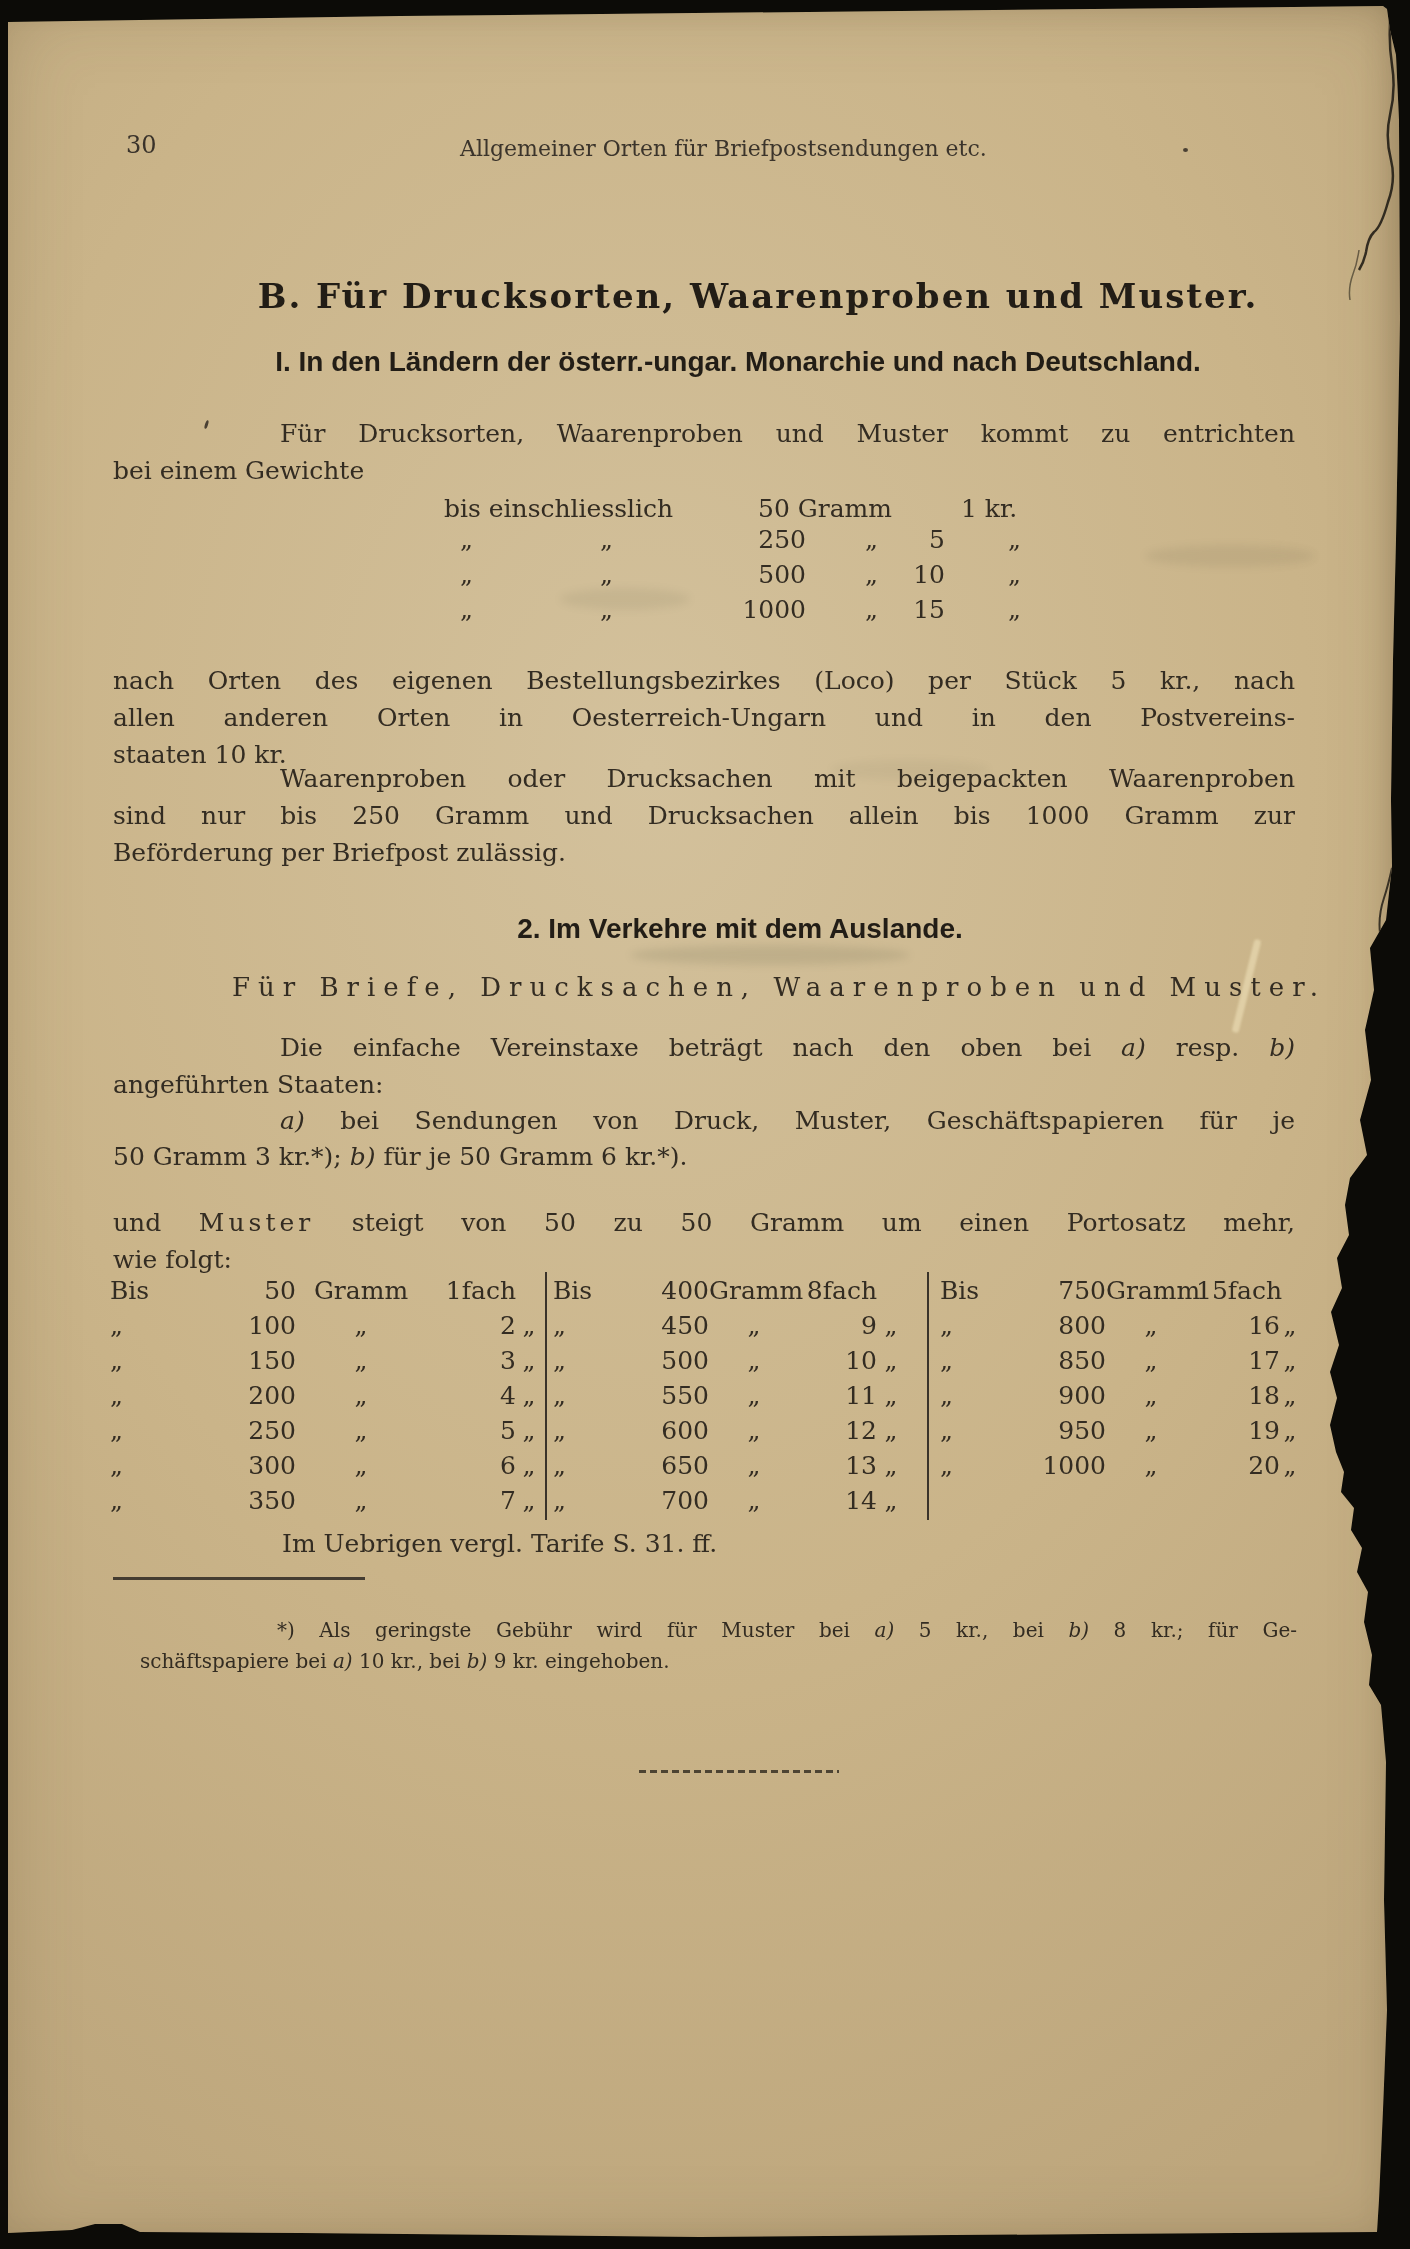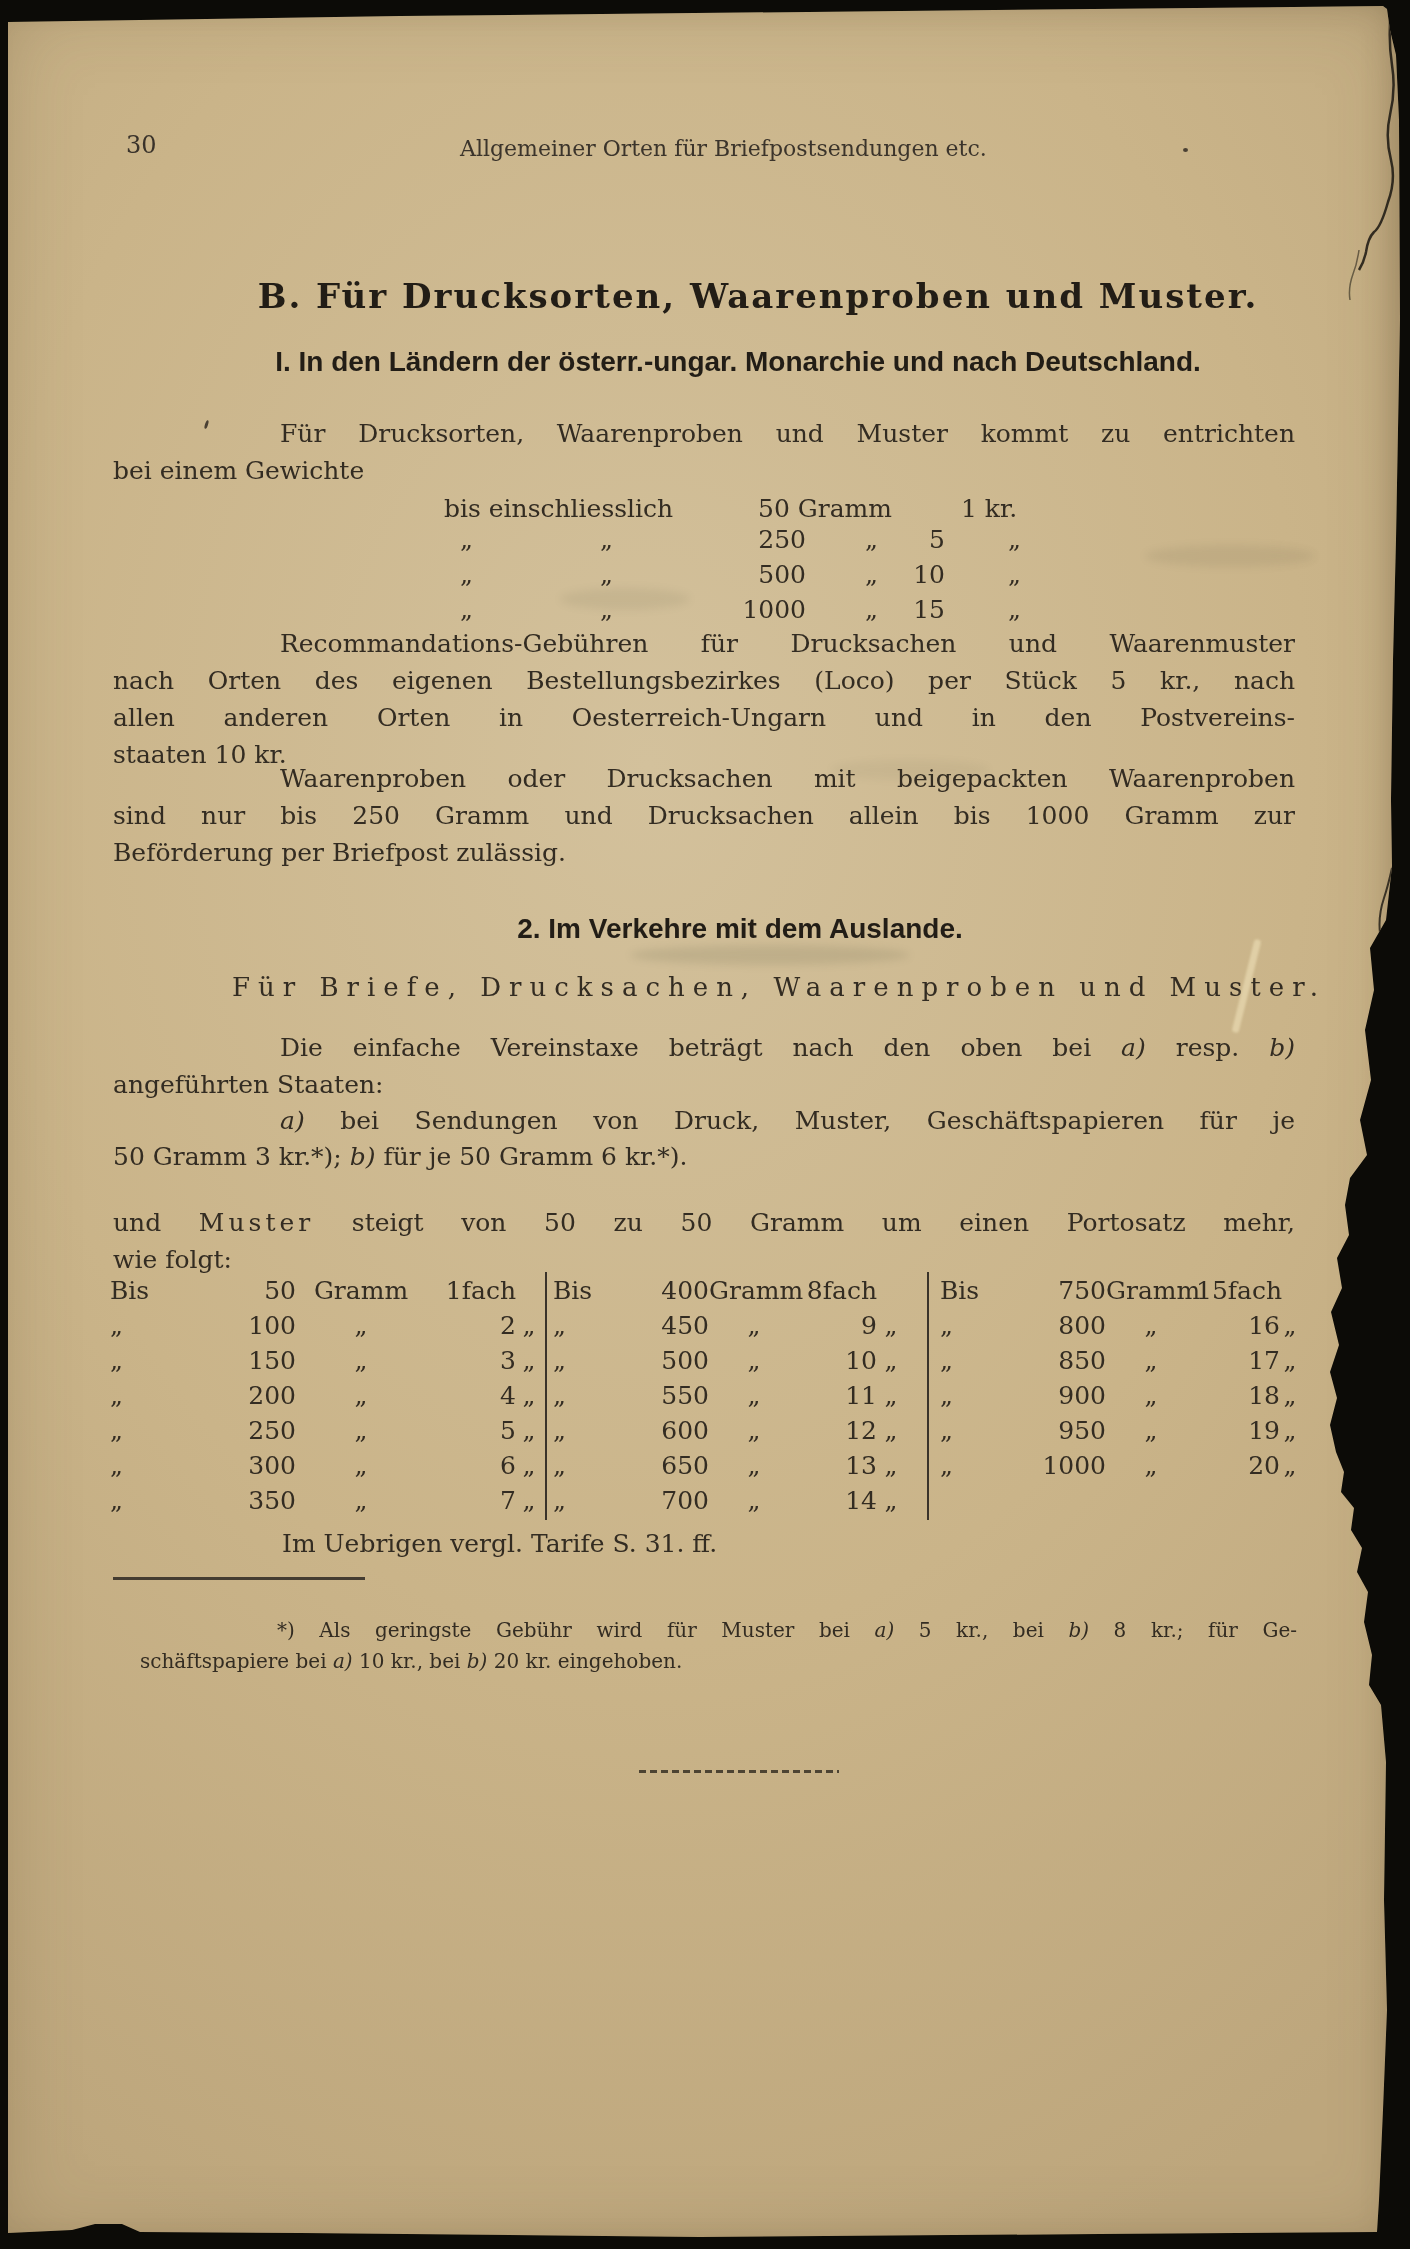--- a/index.html
+++ b/index.html
@@ -103,21 +103,20 @@
   </div>
   <div class="wrow" style="left:440px;top:595px;">
     <span style="left:20px;">„</span>
     <span style="left:160px;">„</span>
     <span class="wnum" style="left:250px;width:116px;">1000</span>
     <span style="left:425px;">„</span>
     <span class="wnum" style="left:460px;width:45px;">15</span>
     <span style="left:568px;">„</span>
   </div>
 
-  <div class="ln j" style="left:280px;top:628px;width:1015px;">Recommandations-Gebühren für Drucksachen und Waarenmuster</div>
   <div class="ln j" style="left:113px;top:665px;width:1182px;">nach Orten des eigenen Bestellungsbezirkes (Loco) per Stück 5 kr., nach</div>
   <div class="ln j" style="left:113px;top:702px;width:1182px;">allen anderen Orten in Oesterreich-Ungarn und in den Postvereins-</div>
   <div class="ln" style="left:113px;top:739px;">staaten 10 kr.</div>
 
   <div class="ln j" style="left:280px;top:763px;width:1015px;">Waarenproben oder Drucksachen mit beigepackten Waarenproben</div>
   <div class="ln j" style="left:113px;top:800px;width:1182px;">sind nur bis 250 Gramm und Drucksachen allein bis 1000 Gramm zur</div>
   <div class="ln" style="left:113px;top:837px;">Beförderung per Briefpost zulässig.</div>
 
   <div class="headsans" style="left:150px;top:913px;">2. Im Verkehre mit dem Auslande.</div>
   <div class="smudge" style="left:630px;top:945px;width:280px;height:20px;background:rgba(70,75,50,.45);opacity:.28;"></div>
@@ -286,21 +285,21 @@
         <span class="tc tc4"></span>
       </div>
     </div>
   <div class="vrule" style="left:545px;"></div>
   <div class="vrule" style="left:927px;"></div>
 
   <div class="ln" style="left:282px;top:1528px;">Im Uebrigen vergl. Tarife S. 31. ff.</div>
 
   <div class="hrule"></div>
   <div class="ln fnote j" style="left:277px;top:1615px;width:1020px;"><span>*) Als geringste Gebühr wird für Muster bei </span><span class="it">a)</span><span> 5 kr., bei </span><span class="it">b)</span><span> 8 kr.; für Ge-</span></div>
-  <div class="ln fnote" style="left:140px;top:1646px;"><span>schäftspapiere bei </span><span class="it">a)</span><span> 10 kr., bei </span><span class="it">b)</span><span> 20 kr. eingehoben.</span></div>
+  <div class="ln fnote" style="left:140px;top:1646px;"><span>schäftspapiere bei </span><span class="it">a)</span><span> 10 kr., bei </span><span class="it">b)</span><span> 9 kr. eingehoben.</span></div>
 
   <div class="dashline"></div>
   <div class="smudge" style="left:1145px;top:545px;width:170px;height:22px;background:rgba(75,70,50,.4);opacity:.22;"></div>
   <div class="smudge" style="left:560px;top:588px;width:130px;height:22px;background:rgba(70,72,48,.4);opacity:.2;"></div>
   <div class="smudge" style="left:830px;top:760px;width:160px;height:20px;background:rgba(70,72,48,.35);opacity:.16;"></div>
 
   <svg class="cracks" width="1410" height="2249" viewBox="0 0 1410 2249">
     <path d="M1391,10 q-3,30 1,55 q4,25 -2,50 q-5,22 1,45 q5,20 -3,42 q-7,25 -14,30 q-6,6 -8,20 q-2,10 -7,18" fill="none" stroke="#1a1610" stroke-width="2.5" opacity="0.85"></path>
     <path d="M1359,250 q-2,14 -6,24 q-5,14 -3,26" fill="none" stroke="#2a241b" stroke-width="1.5" opacity="0.6"></path>
     <path d="M1392,868 q-4,18 -8,30 q-6,18 -4,35 q2,8 -7,13" fill="none" stroke="#1a1610" stroke-width="2" opacity="0.8"></path>

